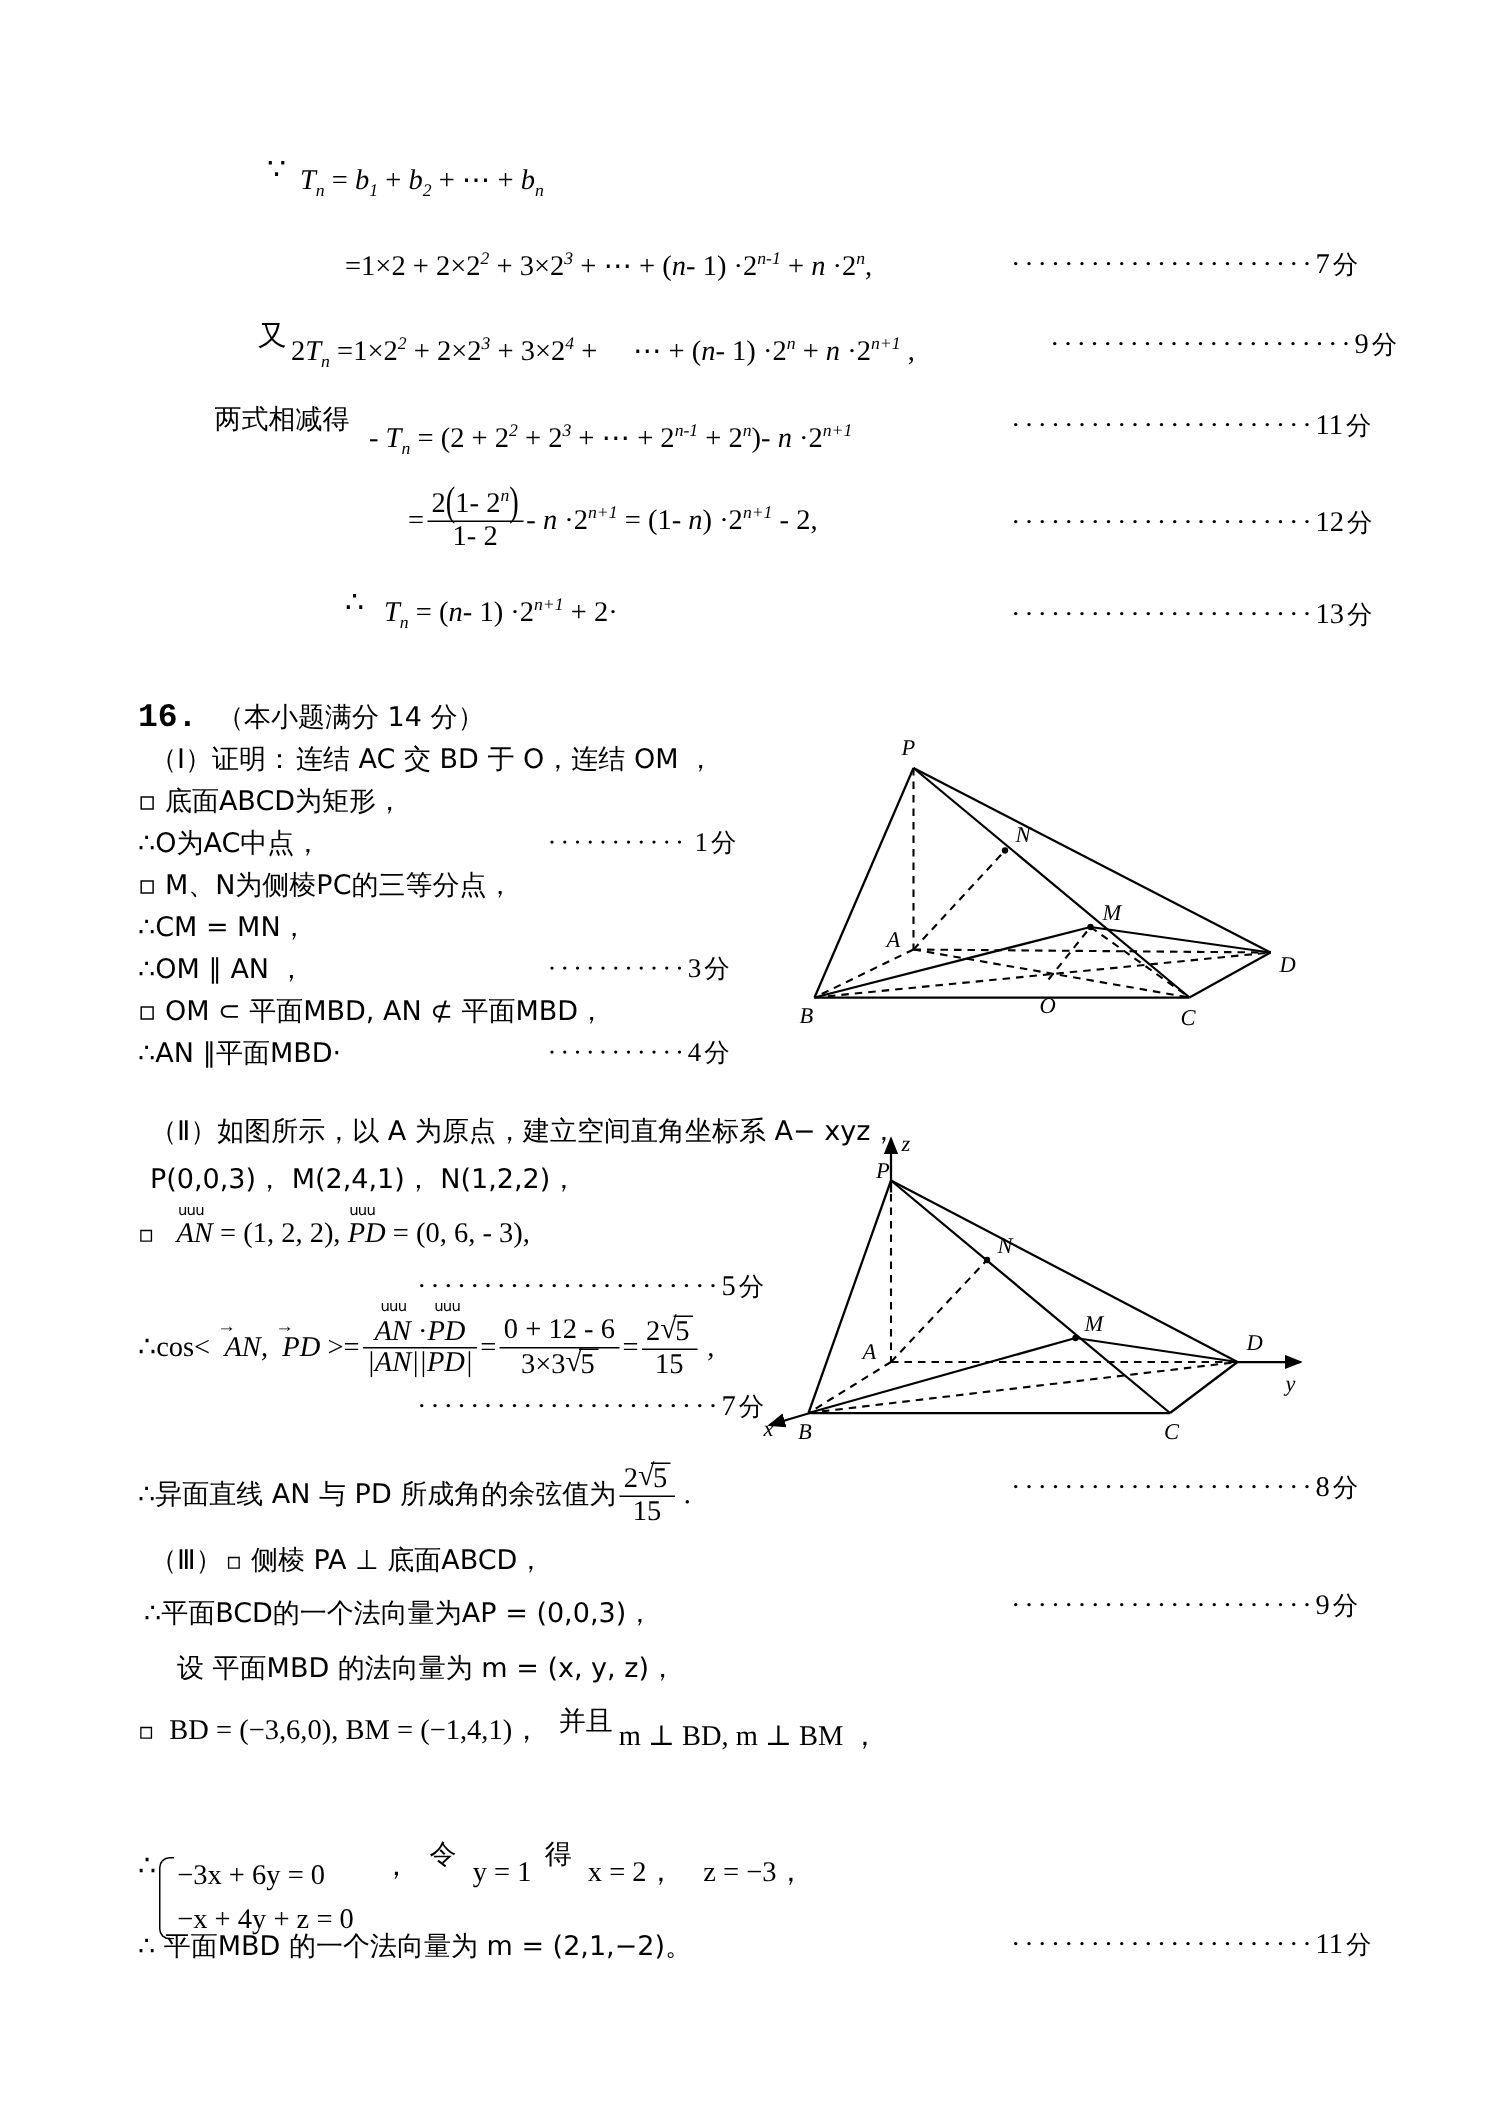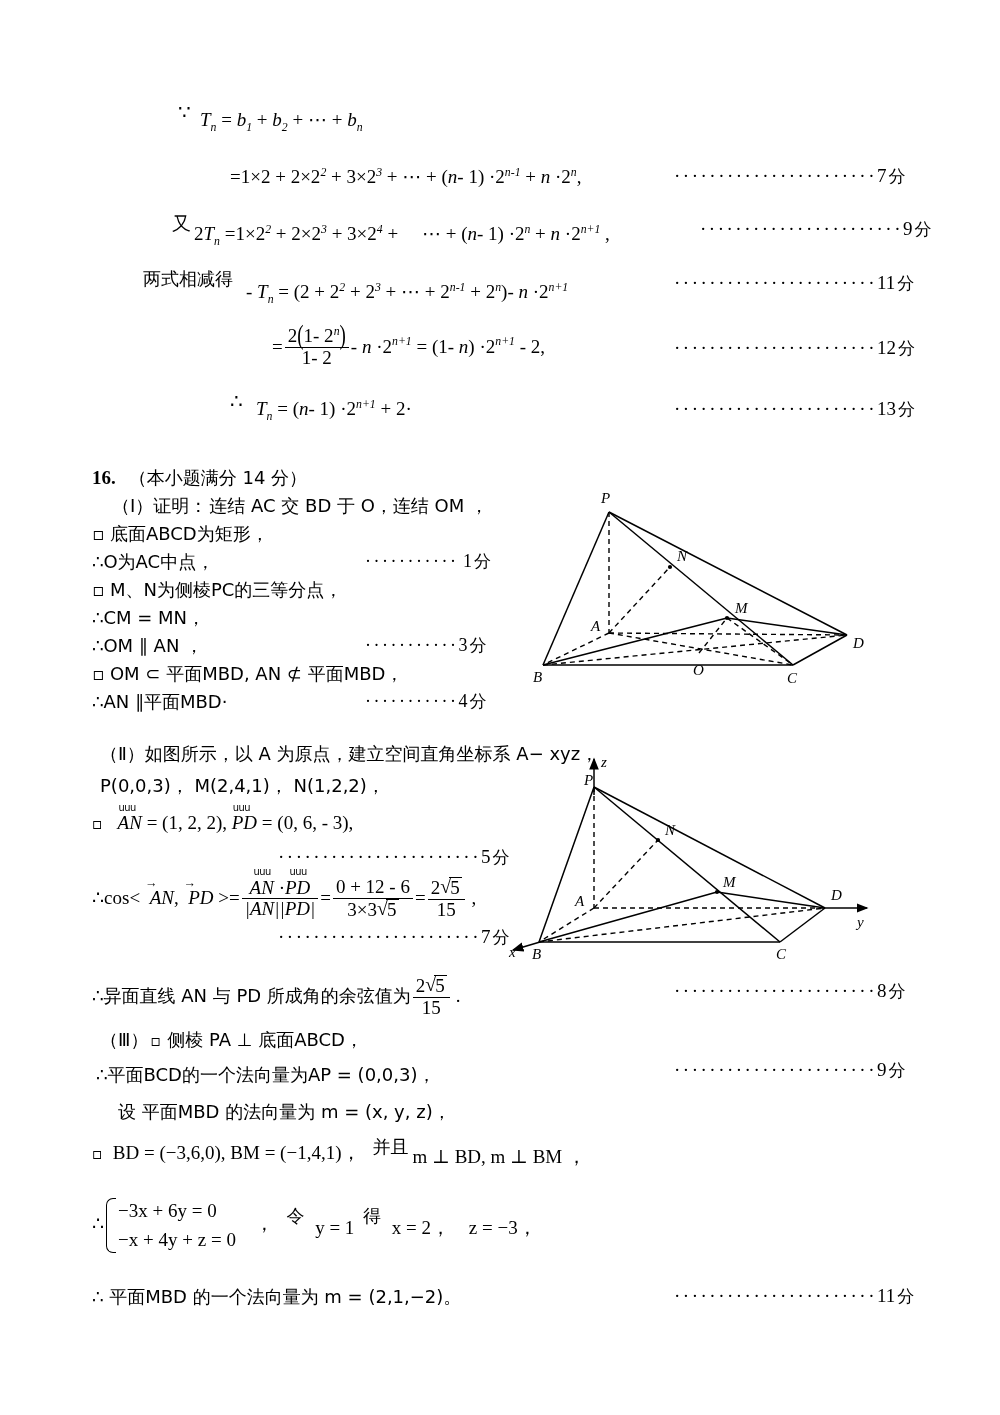--- a/index.html
+++ b/index.html
@@ -129,20 +129,21 @@
 
   
   .abar { font-style: italic; }
 
   
   .brace-sys {
     display: inline-block;
     position: relative;
     vertical-align: middle;
     padding-left: 14px;
+    margin-top: 40px;
   }
   .brace-sys::before {
     content: "";
     position: absolute;
     left: 2px;
     top: 2px;
     bottom: 2px;
     width: 9px;
     border: 1.4px solid #000;
     border-right: none;
@@ -217,25 +218,25 @@
     <span class="abs" style="left:0px; top:-9px; font-size:20px;">∴</span>
     <span style="margin-left:26px;">
       <span class="mi">T</span><sub>n</sub> = <span style="font-style:normal;">(</span><span class="mi">n</span>- 1<span style="font-style:normal;">)</span> ·2<sup>n+1</sup> + 2<span style="font-style:normal;">·</span>
     </span>
   </div>
   <div class="score-line" style="left:674px; top:398px;text-align:right;">
     <span class="leader">·······················</span><span class="score-num">13</span><span class="score-cn">分</span>
   </div>
 
   <div class="abs" style="left:92px; top:466px;">
-    <span class="math" style="font-size:19px; font-weight:bold;">16.</span>
+    <span class="math" style="font-size:22px; font-weight:bold;font-family:Liberation Mono, monospace;">16.</span>
     <span class="cn" style="margin-left:9px;">（本小题满分 14 分）</span>
   </div>
 
-  <div class="abs" style="left:112px; top:494px;">
+  <div class="abs" style="left:100px; top:494px;">
     <span class="cn">（Ⅰ）证明：</span><span class="cn" style="margin-left:2px;">连结 AC 交 BD 于 O，连结 OM ，</span>
   </div>
   <div class="abs cn" style="left:92px; top:522px;">▫ 底面ABCD为矩形，</div>
   <div class="abs cn" style="left:92px; top:550px;">∴O为AC中点，</div>
   <div class="score-line" style="left:365px; top:550px; font-size:18px;">
     <span class="leader">···········</span>&nbsp;<span class="score-num">1</span><span class="score-cn">分</span>
   </div>
 
   <div class="abs cn" style="left:92px; top:578px;">▫ M、N为侧棱PC的三等分点，</div>
   <div class="abs cn" style="left:92px; top:606px;">∴CM = MN，</div>

